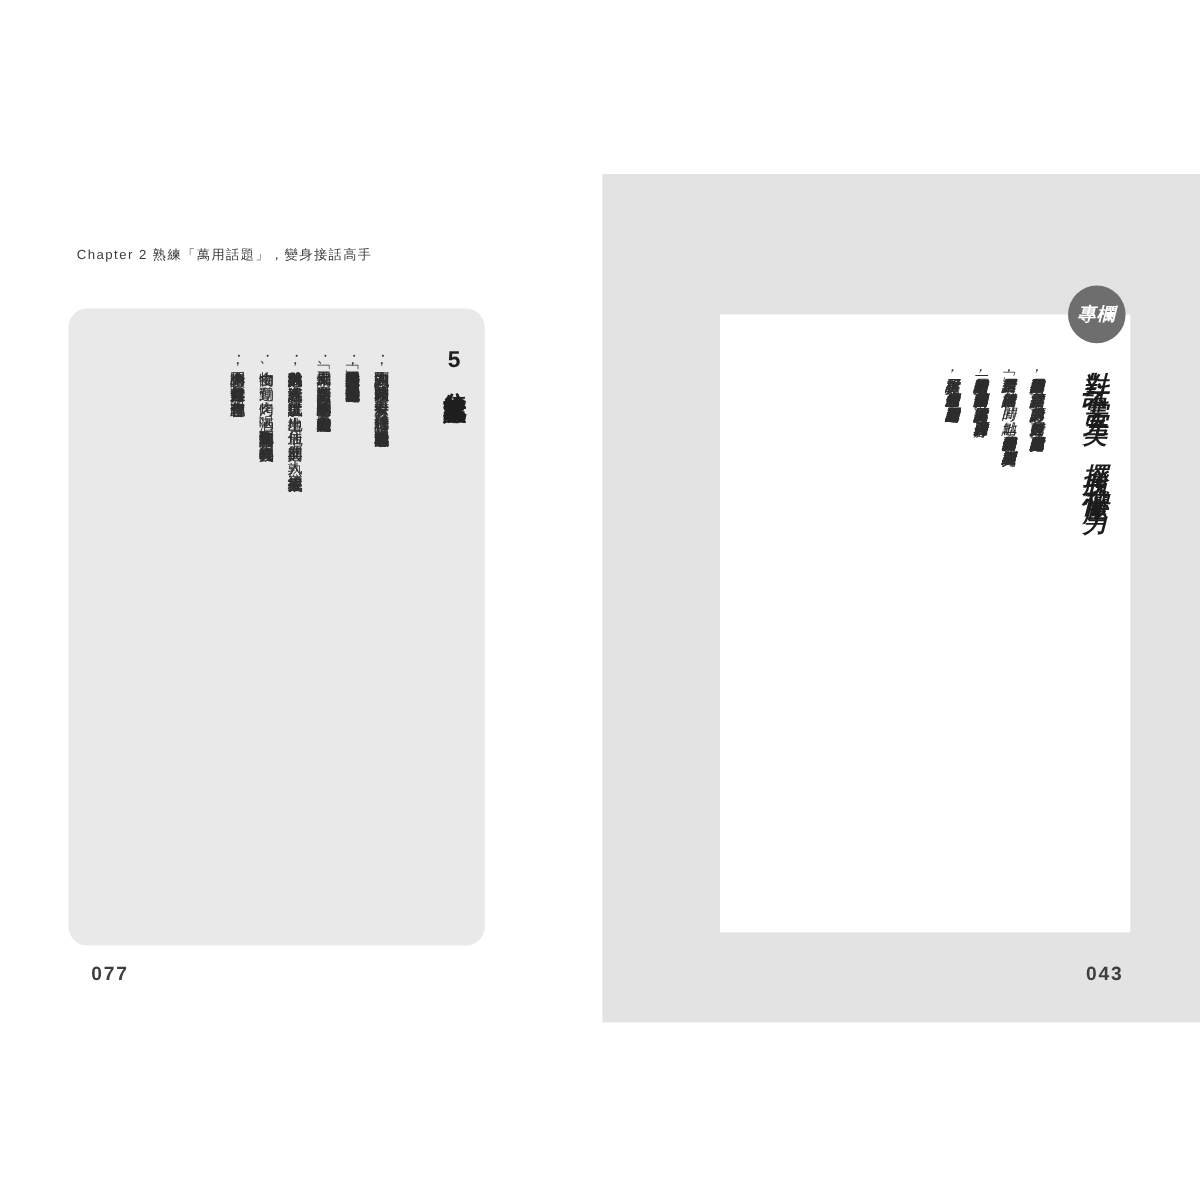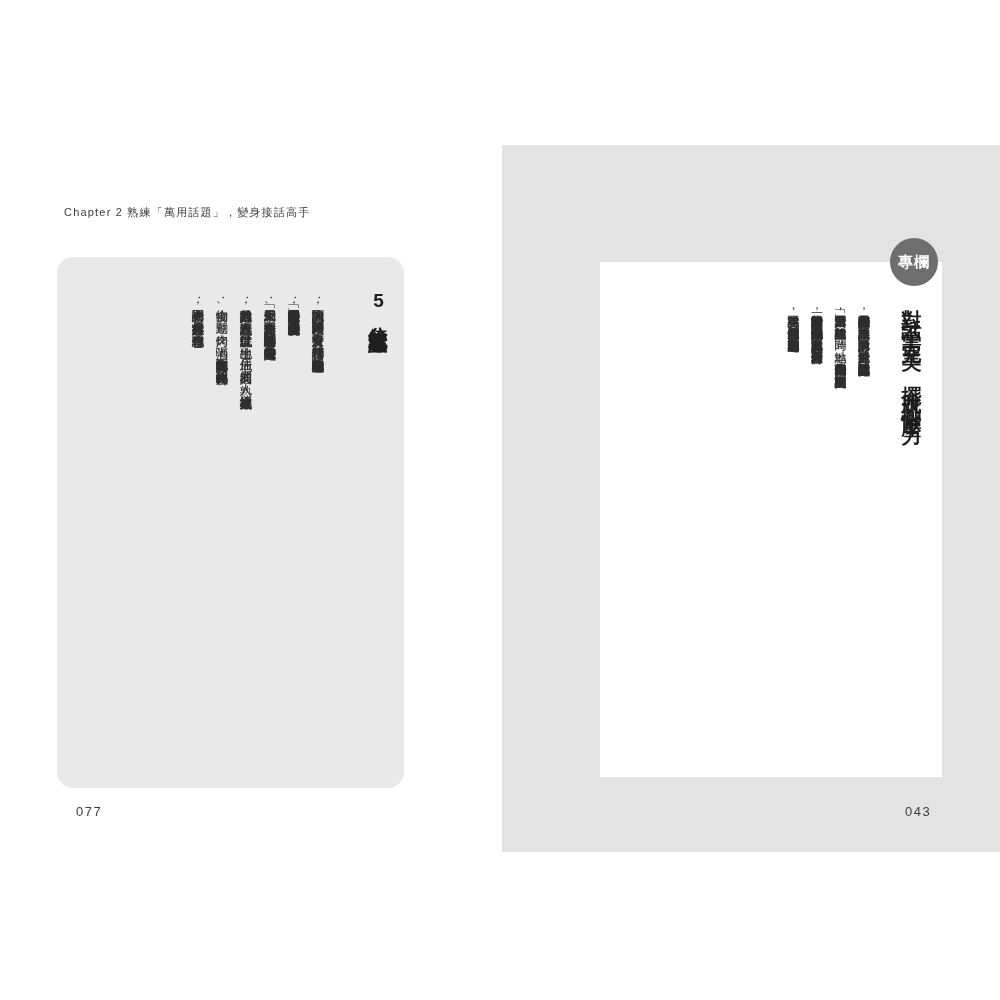--- a/index.html
+++ b/index.html
@@ -28,33 +28,34 @@
   .bullets{
     margin:10px 0 0 0;padding:0;list-style:none;height:460px;
     font-size:12.4px;line-height:24px;color:#2e2e2e;
   }
   .bullets li{position:relative;margin:0;padding:0;}
   .bullet-dot{
     position:absolute;top:-14px;right:6px;font-size:10px;color:#2e2e2e;
     writing-mode:horizontal-tb;
   }
   .page-num{
-    position:absolute;font-size:13px;letter-spacing:1.5px;color:#3e3e3e;
-    font-weight:normal;
+    position:absolute;font-size:16px;letter-spacing:1.5px;color:#3e3e3e;
+    font-weight:bold;
   }
   .page-num.pn-left{left:76px;top:804px;}
   .page-num.pn-right{left:905px;top:804px;}
   
   .right-plate{
     position:absolute;left:502px;top:145px;width:498px;height:707px;
     background:#e3e3e3;
   }
   .white-page{
     position:absolute;left:98px;top:117px;width:342px;height:515px;
     background:#ffffff;
+    font-style:italic;
   }
   .column-badge{
     position:absolute;top:-24px;right:4px;width:48px;height:48px;
     border-radius:50%;background:#6e6e6e;color:#ffffff;
     font-size:15px;font-weight:bold;letter-spacing:1px;
     display:flex;align-items:center;justify-content:center;
     writing-mode:horizontal-tb;
   }
   .page-content{
     position:absolute;top:32px;right:17px;bottom:21px;left:16px;

